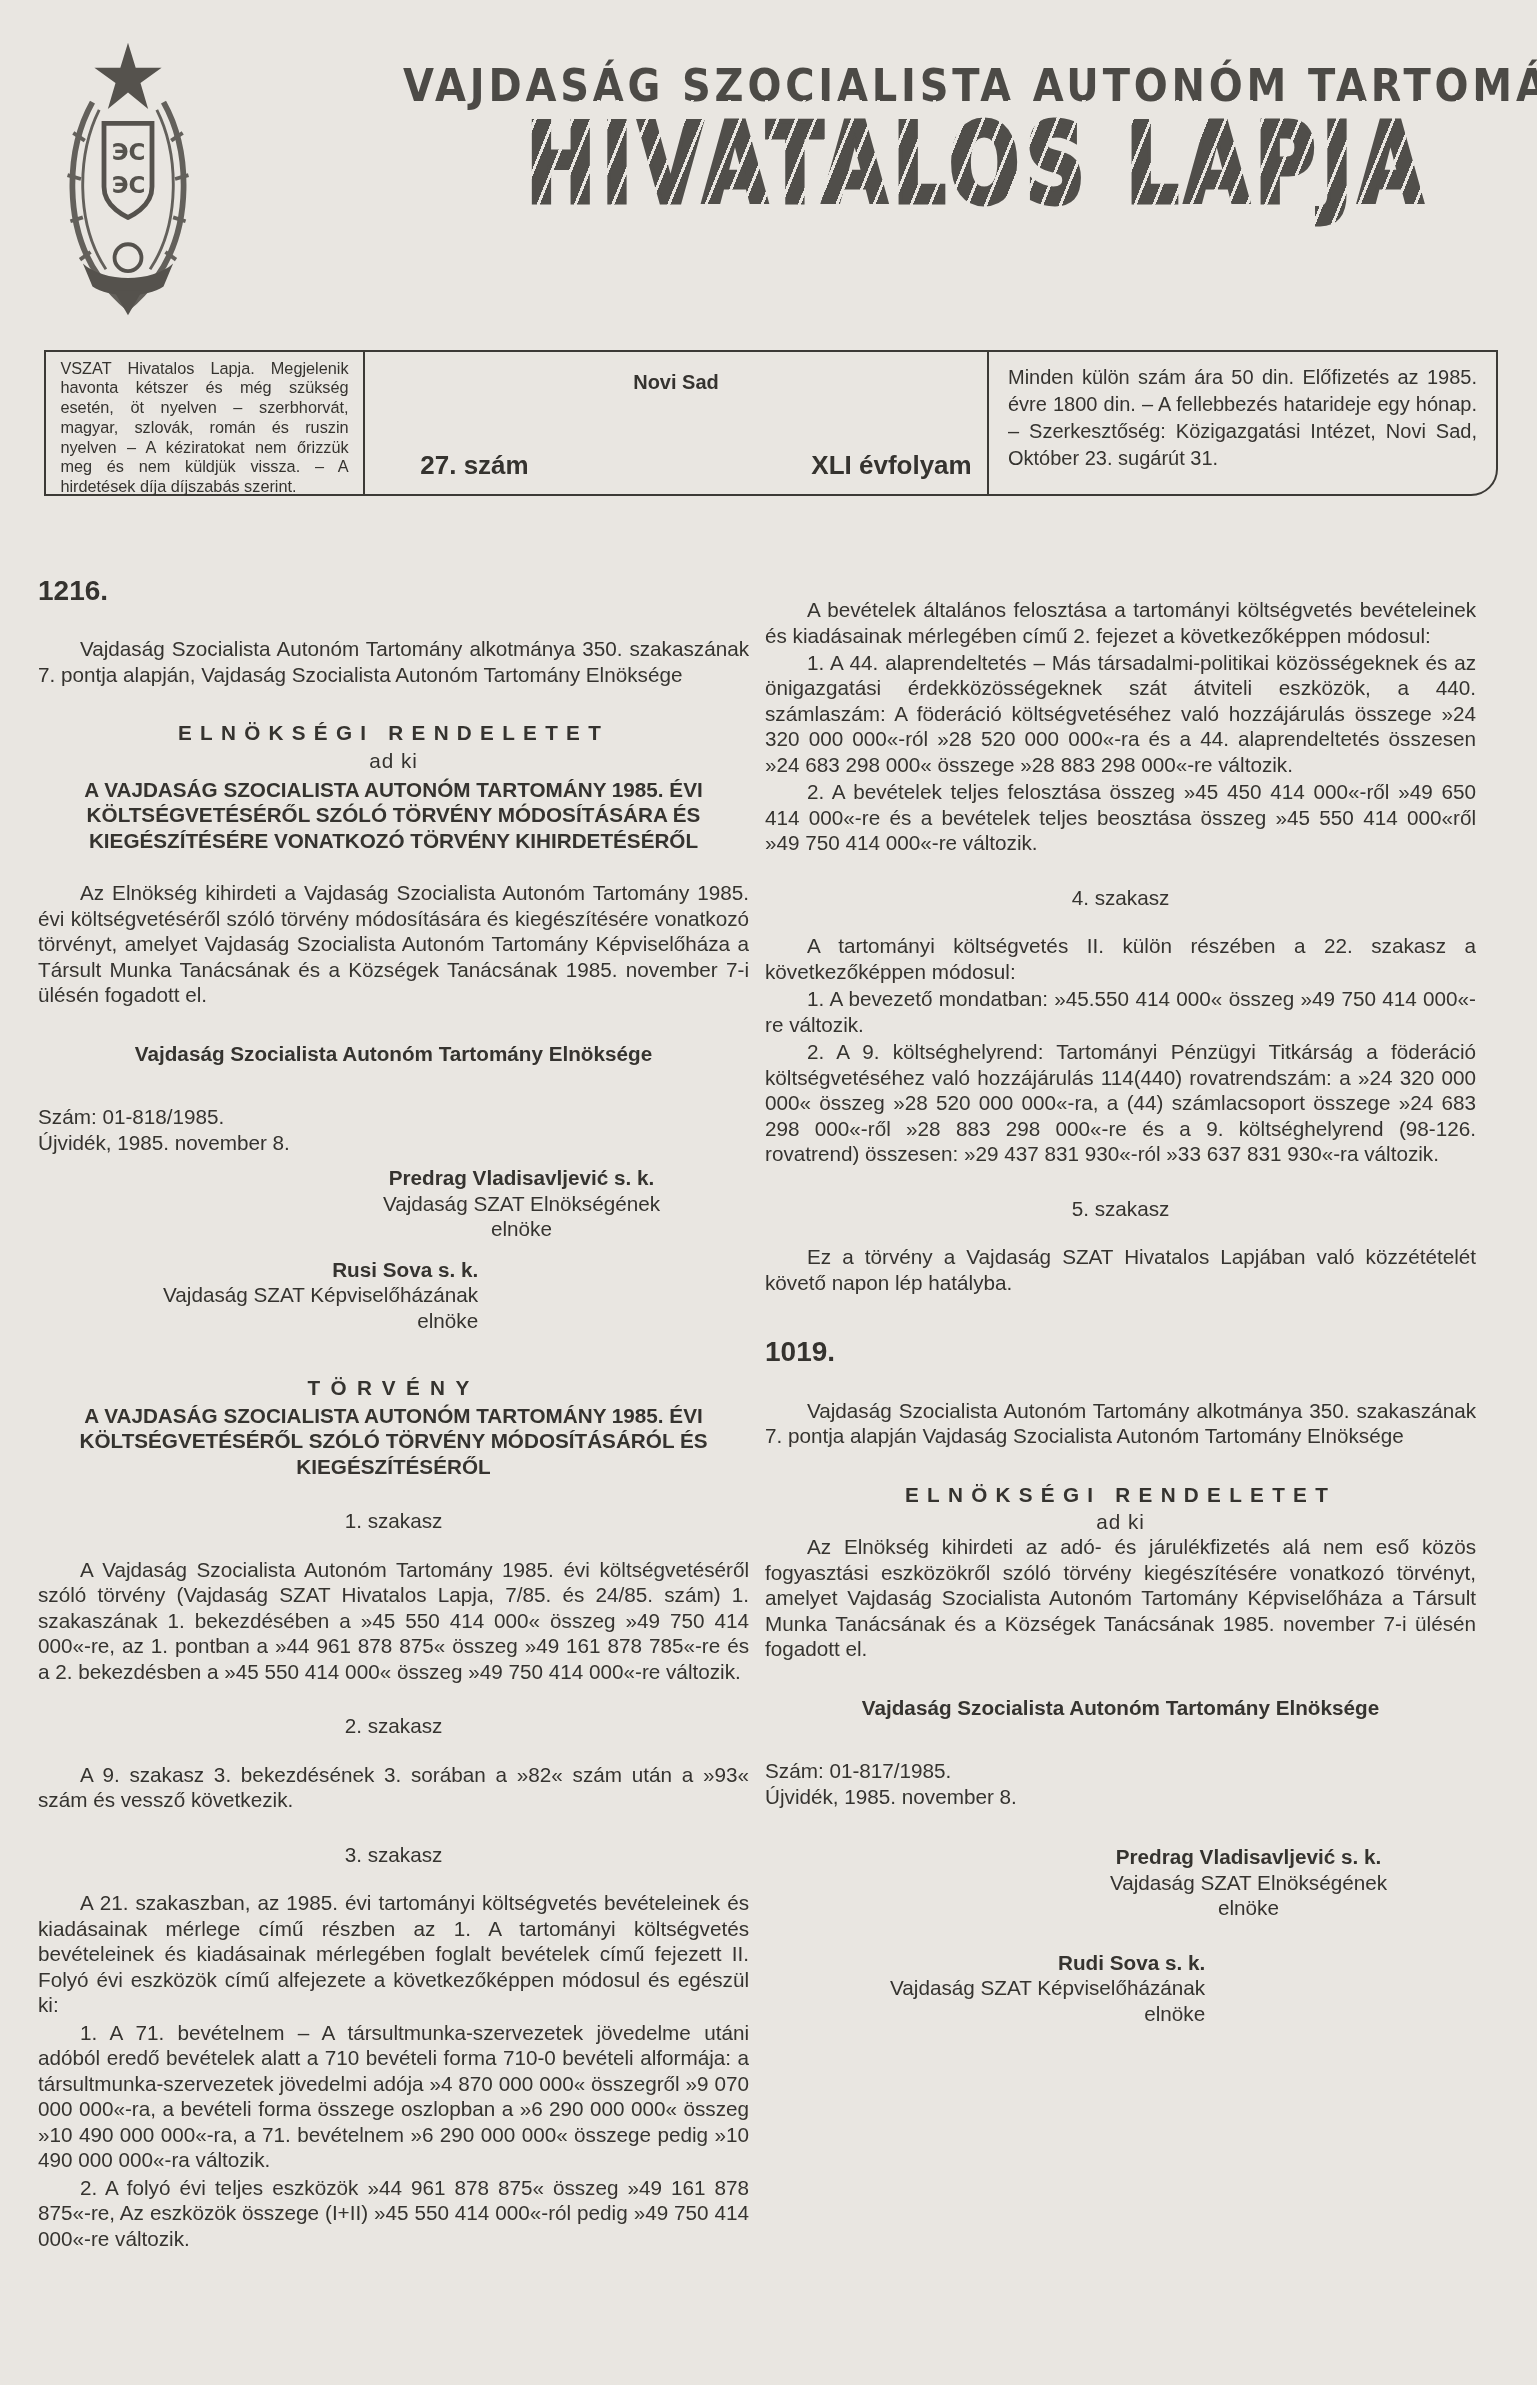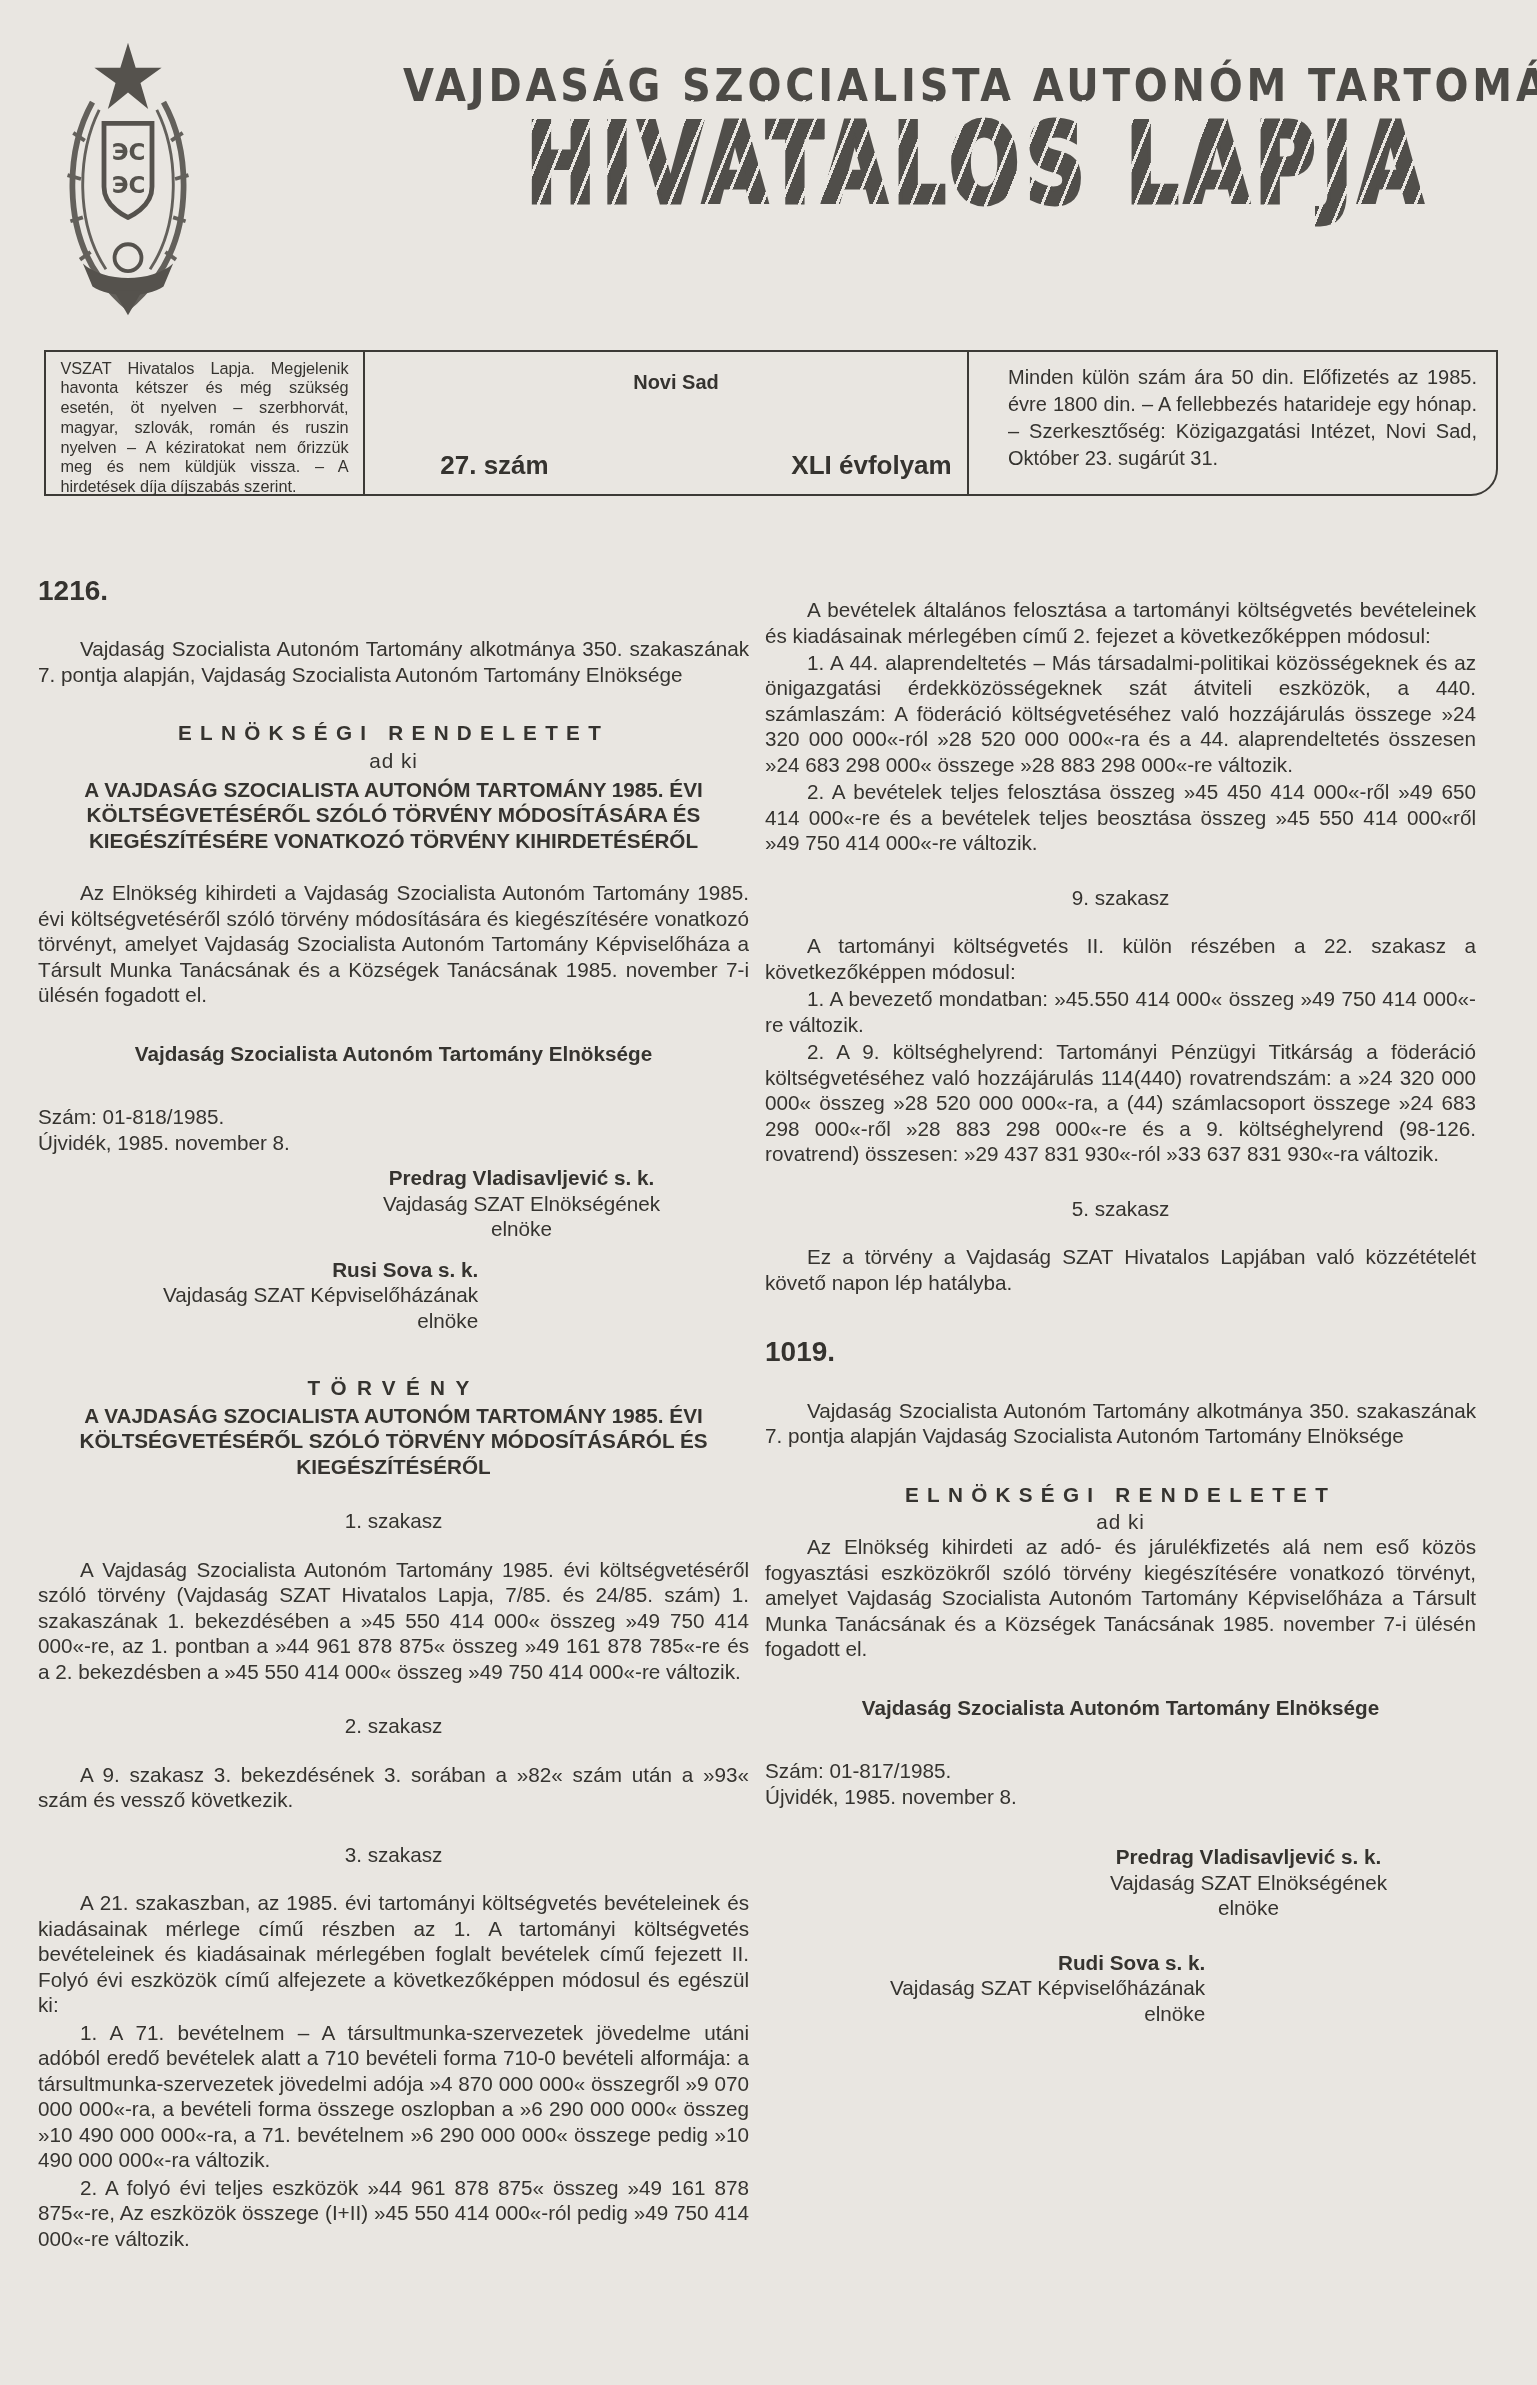--- a/index.html
+++ b/index.html
@@ -25,21 +25,21 @@
     transform:scaleX(0.75);transform-origin:left top;
   }
   .gazette-wrap::after{
     content:"";position:absolute;inset:-3.8px 0 0 0;
     background:repeating-linear-gradient(112deg,transparent 0 14.4px,#e9e6e1 14.4px 17.3px);
   }
   
   .info-bar{
     position:absolute;left:44px;top:350px;width:1454px;height:146px;
     display:flex;border:2.9px solid #3c3a36;border-radius:0 0 27px 0;
-    box-sizing:border-box;background:#e9e6e1;gap:20px;
+    box-sizing:border-box;background:#e9e6e1;
   }
   .info-cell{box-sizing:border-box;}
   .info-left{width:319px;padding:6.7px 14.4px;font-size:16.3px;line-height:19.7px;text-align:justify;border-right:2.9px solid #3c3a36;}
   .info-mid{flex:1;padding:11.5px 11.5px 7.7px;display:flex;flex-direction:column;border-right:2.9px solid #3c3a36;}
   .info-date{text-align:center;font-weight:bold;font-size:23px;}
   .info-city{text-align:center;font-weight:bold;font-size:20px;margin-top:7.7px;}
   .info-issue-row{display:flex;justify-content:space-between;font-weight:bold;font-size:26px;margin-top:auto;padding:0 3.8px 5.8px;margin-left:40px;}
   .info-right{width:507px;padding:11.5px 19px;font-size:20px;line-height:27px;text-align:justify;}
   
   .columns{position:absolute;top:574px;left:38px;width:1460px;display:flex;gap:16px;}
@@ -143,21 +143,21 @@
       <p class="para">A 21. szakaszban, az 1985. évi tartományi költségvetés bevételeinek és kiadásainak mérlege című részben az 1. A tartományi költségvetés bevételeinek és kiadásainak mérlegében foglalt bevételek című fejezett II. Folyó évi eszközök című alfejezete a következőképpen módosul és egészül ki:</p>
       <p class="para">1. A 71. bevételnem – A társultmunka-szervezetek jövedelme utáni adóból eredő bevételek alatt a 710 bevételi forma 710-0 bevételi alformája: a társultmunka-szervezetek jövedelmi adója »4 870 000 000« összegről »9 070 000 000«-ra, a bevételi forma összege oszlopban a »6 290 000 000« összeg »10 490 000 000«-ra, a 71. bevételnem »6 290 000 000« összege pedig »10 490 000 000«-ra változik.</p>
       <p class="para">2. A folyó évi teljes eszközök »44 961 878 875« összeg »49 161 878 875«-re, Az eszközök összege (I+II) »45 550 414 000«-ról pedig »49 750 414 000«-re változik.</p>
     </div>
 
     <div class="col">
       <p class="para gap-top">A bevételek általános felosztása a tartományi költségvetés bevételeinek és kiadásainak mérlegében című 2. fejezet a következőképpen módosul:</p>
       <p class="para">1. A 44. alaprendeltetés – Más társadalmi-politikai közösségeknek és az önigazgatási érdekközösségeknek szát átviteli eszközök, a 440. számlaszám: A föderáció költségvetéséhez való hozzájárulás összege »24 320 000 000«-ról »28 520 000 000«-ra és a 44. alaprendeltetés összesen »24 683 298 000« összege »28 883 298 000«-re változik.</p>
       <p class="para">2. A bevételek teljes felosztása összeg »45 450 414 000«-ről »49 650 414 000«-re és a bevételek teljes beosztása összeg »45 550 414 000«ről »49 750 414 000«-re változik.</p>
 
-      <div class="center section-head">9. szakasz</div>
+      <div class="center section-head">4. szakasz</div>
       <p class="para">A tartományi költségvetés II. külön részében a 22. szakasz a következőképpen módosul:</p>
       <p class="para">1. A bevezető mondatban: »45.550 414 000« összeg »49 750 414 000«-re változik.</p>
       <p class="para">2. A 9. költséghelyrend: Tartományi Pénzügyi Titkárság a föderáció költségvetéséhez való hozzájárulás 114(440) rovatrendszám: a »24 320 000 000« összeg »28 520 000 000«-ra, a (44) számlacsoport összege »24 683 298 000«-ről »28 883 298 000«-re és a 9. költséghelyrend (98-126. rovatrend) összesen: »29 437 831 930«-ról »33 637 831 930«-ra változik.</p>
 
       <div class="center section-head">5. szakasz</div>
       <p class="para">Ez a törvény a Vajdaság SZAT Hivatalos Lapjában való közzétételét követő napon lép hatályba.</p>
 
       <div class="item-number" style="margin-top:44px">1019.</div>
       <p class="para">Vajdaság Szocialista Autonóm Tartomány alkotmánya 350. szakaszának 7. pontja alapján Vajdaság Szocialista Autonóm Tartomány Elnöksége</p>
 

